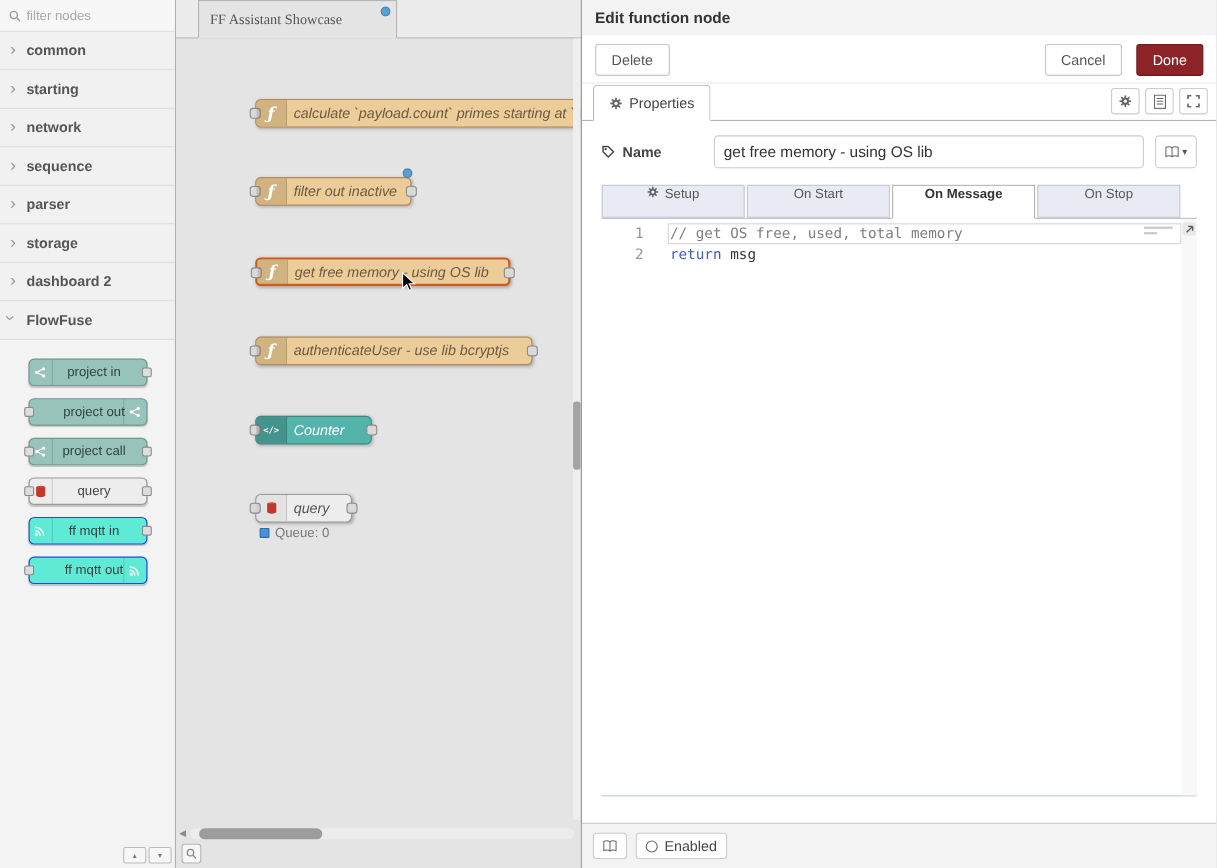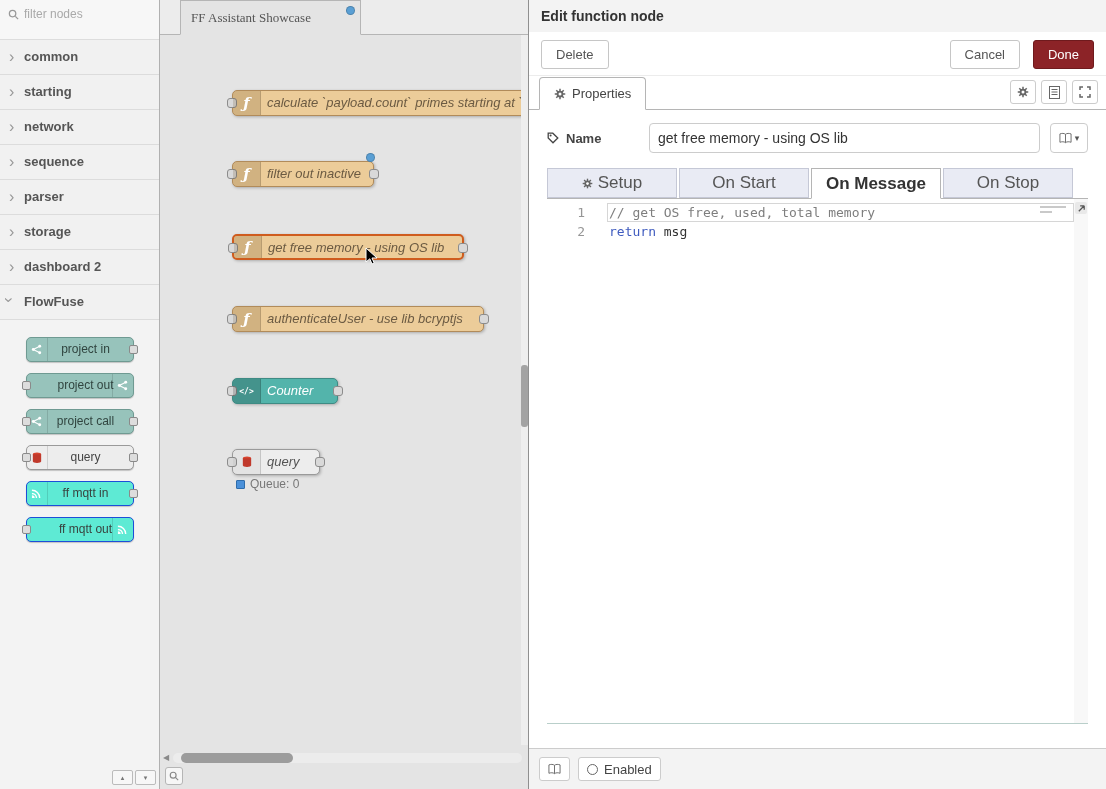--- a/index.html
+++ b/index.html
@@ -2,21 +2,21 @@
 <html><head>
 <meta charset="utf-8">
 <style>
   *{box-sizing:border-box;margin:0;padding:0;}
   html,body{background:#ddd;}
   #app{position:relative;width:1106px;height:789px;background:#e4e4e4;overflow:hidden;
        font-family:"Liberation Sans","DejaVu Sans",sans-serif;color:#333;}
 
   
   #palette{position:absolute;left:0;top:0;width:160px;height:100%;background:#f3f3f3;border-right:1px solid #b0b0b0;}
-  .p-search{position:relative;height:40px;background:#f7f7f7;border-bottom:1px solid #ddd;}
+  .p-search{position:relative;height:29px;background:#f7f7f7;border-bottom:1px solid #ddd;}
   .p-search svg{position:absolute;left:8px;top:9px;}
   .p-search-input{position:absolute;left:24px;top:0;width:128px;height:28px;border:none;background:transparent;
        font-size:12px;color:#555;font-family:inherit;outline:none;}
   .p-search-input::placeholder{color:#a9a9a9;}
   .p-cat{position:relative;height:35px;line-height:34px;border-bottom:1px solid #dcdcdc;background:#f1f1f1;
        font-size:13px;font-weight:bold;color:#555;padding-left:24px;cursor:pointer;}
   .chev{position:absolute;left:9px;top:0;color:#999;font-size:16px;font-weight:normal;}
   .chev.down{display:inline-block;transform:rotate(90deg);left:6px;top:-2px;}
   .p-nodes{padding:17px 0 8px;}
   .pnode{position:relative;width:108px;height:25px;margin:0 auto 11px;border-radius:5px;font-size:12px;
@@ -85,22 +85,22 @@
   .icon-btns{position:absolute;right:8px;bottom:5px;display:flex;gap:5px;}
   .ibtn{width:26px;height:24px;background:#fff;border:1px solid #ccc;border-radius:3px;display:flex;
        align-items:center;justify-content:center;cursor:pointer;}
   .name-row{display:flex;align-items:center;margin:12px 18px 0;height:32px;}
   .name-label{flex:0 0 102px;display:flex;align-items:center;gap:7px;font-size:13px;font-weight:bold;color:#444;}
   .name-input{flex:1;height:30px;border:1px solid #ccc;border-radius:4px;padding:0 8px;font-size:14px;color:#333;
        font-family:inherit;outline:none;}
   .lib-btn{flex:0 0 38px;height:30px;margin-left:10px;background:#fff;border:1px solid #ccc;border-radius:4px;
        display:flex;align-items:center;justify-content:center;gap:3px;cursor:pointer;font-size:9px;color:#555;}
   .etabs{display:flex;gap:2px;margin:14px 18px 0;height:31px;border-bottom:1px solid #b5b5b5;}
-  .etab{width:130px;height:30px;background:#e9ebf4;border:1px solid #c5c8d6;font-size:17px;color:#555;cursor:pointer;
-       display:flex;align-items:center;justify-content:center;gap:5px;}
+  .etab{width:130px;height:30px;background:#e9ebf4;border:1px solid #c5c8d6;font-size:12px;color:#555;cursor:pointer;
+       display:flex;align-items:flex-start;justify-content:center;gap:5px;}
   .etab.active{height:31px;background:#fff;border-color:#b5b5b5;border-bottom:1px solid #fff;font-weight:bold;color:#333;}
   .editor{position:relative;margin:0 18px;height:525px;background:#fff;border-bottom:1px solid #b9cfca;
        font-family:"DejaVu Sans Mono",monospace;font-size:13px;cursor:text;}
   .code-lines{padding-top:4px;}
   .cur-line{position:absolute;left:60px;right:14px;top:4px;height:19px;border:1px solid #d6d6d6;pointer-events:none;}
   .cl{position:relative;display:flex;height:19px;line-height:19px;white-space:pre;z-index:1;}
   .ln{width:38px;text-align:right;color:#969696;}
   .ct{padding-left:24px;color:#333;}
   .comment{color:#7e7e7e;}
   .kw{color:#3f5bbf;}

